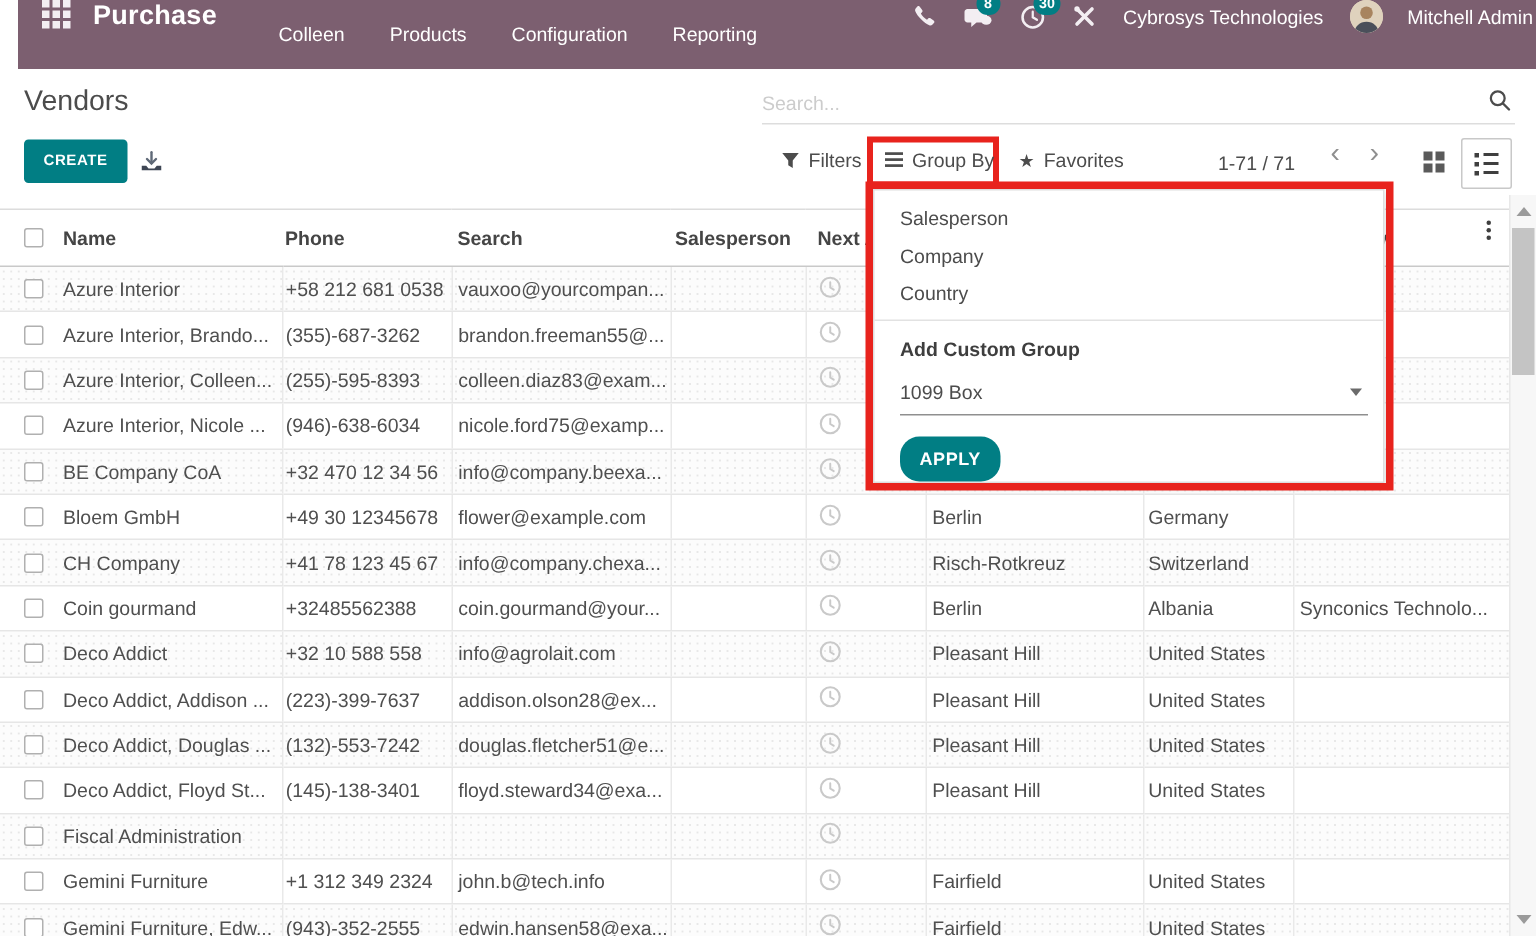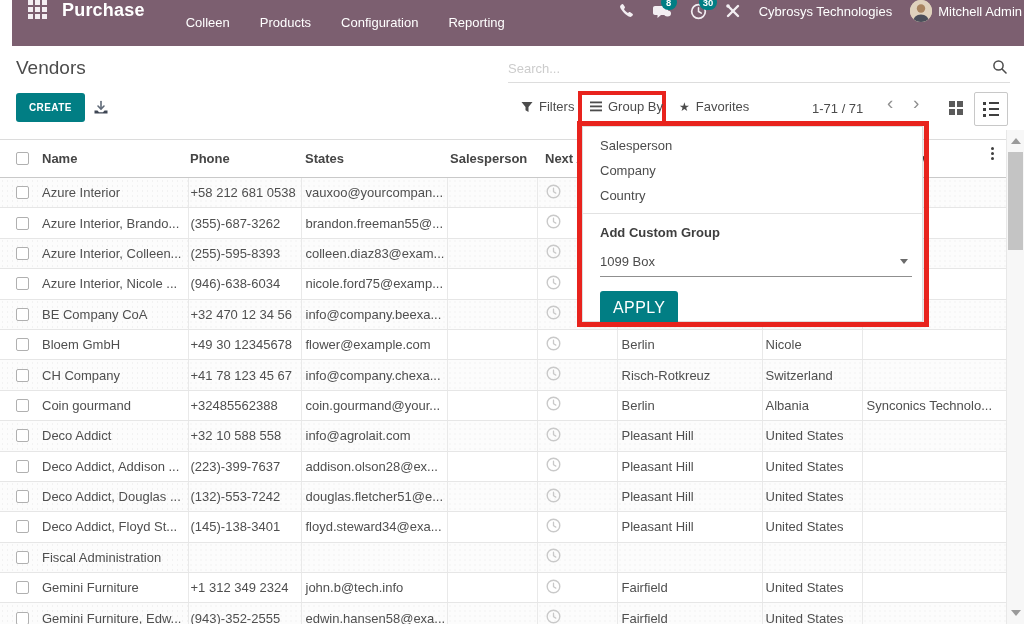--- a/index.html
+++ b/index.html
@@ -15,21 +15,21 @@
   .apps-grid span { background:#f3eef2; }
   .brand { font-size:18px; font-weight:bold; margin-left:15px; margin-right:26px; letter-spacing:.2px; }
   .nav-menus { display:flex; height:46px; align-items:center; }
   .nav-menu-item { font-size:13px; padding:0 15px; line-height:46px; cursor:pointer; }
   .nav-right { margin-left:auto; margin-right:14px; display:flex; align-items:center; gap:18px; }
   .nav-icon { position:relative; display:flex; align-items:center; cursor:pointer; }
   .badge { position:absolute; top:-8px; left:9px; min-width:16px; height:15px; padding:0 4px;
            background:var(--accent,#017e84); border-radius:8px; color:#fff; font-size:9.5px;
            display:flex; align-items:center; justify-content:center; font-weight:bold; }
   .company-name, .user-name { font-size:13px; white-space:nowrap; cursor:pointer; }
-  .user-block { display:flex; align-items:center; gap:6px; }
+  .user-block { display:flex; align-items:center; gap:16px; }
   .avatar { width:22px; height:22px; border-radius:50%; overflow:hidden; background:#e6d4be; flex:none; }
 
   
   .page-title { position:absolute; left:16px; top:57px; font-size:19px; font-weight:400; color:#4c4c4c; z-index:5; }
   .search-bar { position:absolute; left:508px; top:56px; width:502px; height:27px;
                 border-bottom:1px solid #ddd; z-index:5; }
   .search-bar input { width:470px; height:24px; border:none; outline:none; font-size:13px;
                       font-family:"Liberation Sans",sans-serif; color:#4c4c4c; background:transparent; }
   .search-bar input::placeholder { color:#ccc; }
   .search-icon { position:absolute; right:2px; top:3px; cursor:pointer; }
@@ -93,21 +93,21 @@
                  padding-top:6px; }
   .gb-item { font-size:13px; color:#4c4c4c; padding:5px 0 5px 17px; cursor:pointer; }
   .gb-divider { border-top:1px solid #e2e2e2; margin:5px 0; }
   .gb-header { font-size:13px; font-weight:bold; color:#3e3e3e; padding:6px 17px 4px; }
   .gb-select { position:relative; margin:8px 10px 0 17px; padding:2px 0 7px 0;
                border-bottom:1px solid #8f8f8f; font-size:13px; color:#4c4c4c; cursor:pointer; }
   .gb-caret { position:absolute; right:4px; top:7px; width:0; height:0;
               border-left:4.5px solid transparent; border-right:4.5px solid transparent;
               border-top:5px solid #6b6b6b; }
   .btn-apply { margin:14px 0 0 17px; background:var(--accent,#017e84); color:#fff; border:none;
-               border-radius:3px; font-size:16px; font-weight:normal; letter-spacing:.4px;
+               border-radius:13px; font-size:12px; font-weight:bold; letter-spacing:.4px;
                padding:8px 13px; cursor:pointer; font-family:"Liberation Sans",sans-serif; }
 
   
   .red-rect { position:absolute; border-style:solid; border-color:var(--red,#e8231d);
               pointer-events:none; z-index:60; }
   .red-small { left:578px; top:91px; width:88px; height:34px; border-width:4px; }
   .red-big { left:577px; top:121px; width:352px; height:206px; border-width:5px; }
 </style>
 </head>
 <body>
@@ -262,21 +262,21 @@
           <col style="width:100px">
           <col style="width:144px">
       </colgroup>
       <thead>
           <tr id="header-row">
         <th>
               <div class="cb"></div>
             </th>
       <th class="pl2">Name</th>
             <th class="pl2">Phone</th>
-            <th class="pl4">States</th>
+            <th class="pl4">Search</th>
             <th class="pl3">Salesperson</th>
             <th class="pl8">Next Activity</th>
             <th class="pl4">City</th>
             <th class="pl3">Country</th>
             <th class="pl4">Company</th>
           </tr>
         </thead>
       <tbody id="table-body">
           <tr class="muted">
             <td>
@@ -364,21 +364,21 @@
             </td>
             <td class="pl2">Bloem GmbH</td>
             <td class="pl2 vline">+49 30 12345678</td>
             <td class="pl4 vline">flower@example.com</td>
             <td class="pl3 vline"></td>
             <td class="pl8 vline"><svg width="15" height="15" viewBox="0 0 15 15">
                 <circle cx="7.5" cy="7.5" r="6.3" fill="none" stroke="#c9c9c9" stroke-width="1.4"></circle>
                 <path d="M7.5 4.2v3.5l2.3 1.4" fill="none" stroke="#c9c9c9" stroke-width="1.3" stroke-linecap="round"></path>
               </svg></td>
             <td class="pl4 vline">Berlin</td>
-            <td class="pl3 vline">Nicole</td>
+            <td class="pl3 vline">Germany</td>
             <td class="pl4 vline"></td>
           </tr>
           <tr class="muted">
             <td>
               <div class="cb"></div>
             </td>
             <td class="pl2">CH Company</td>
             <td class="pl2 vline">+41 78 123 45 67</td>
             <td class="pl4 vline">info@company.chexa...</td>
             <td class="pl3 vline"></td>

